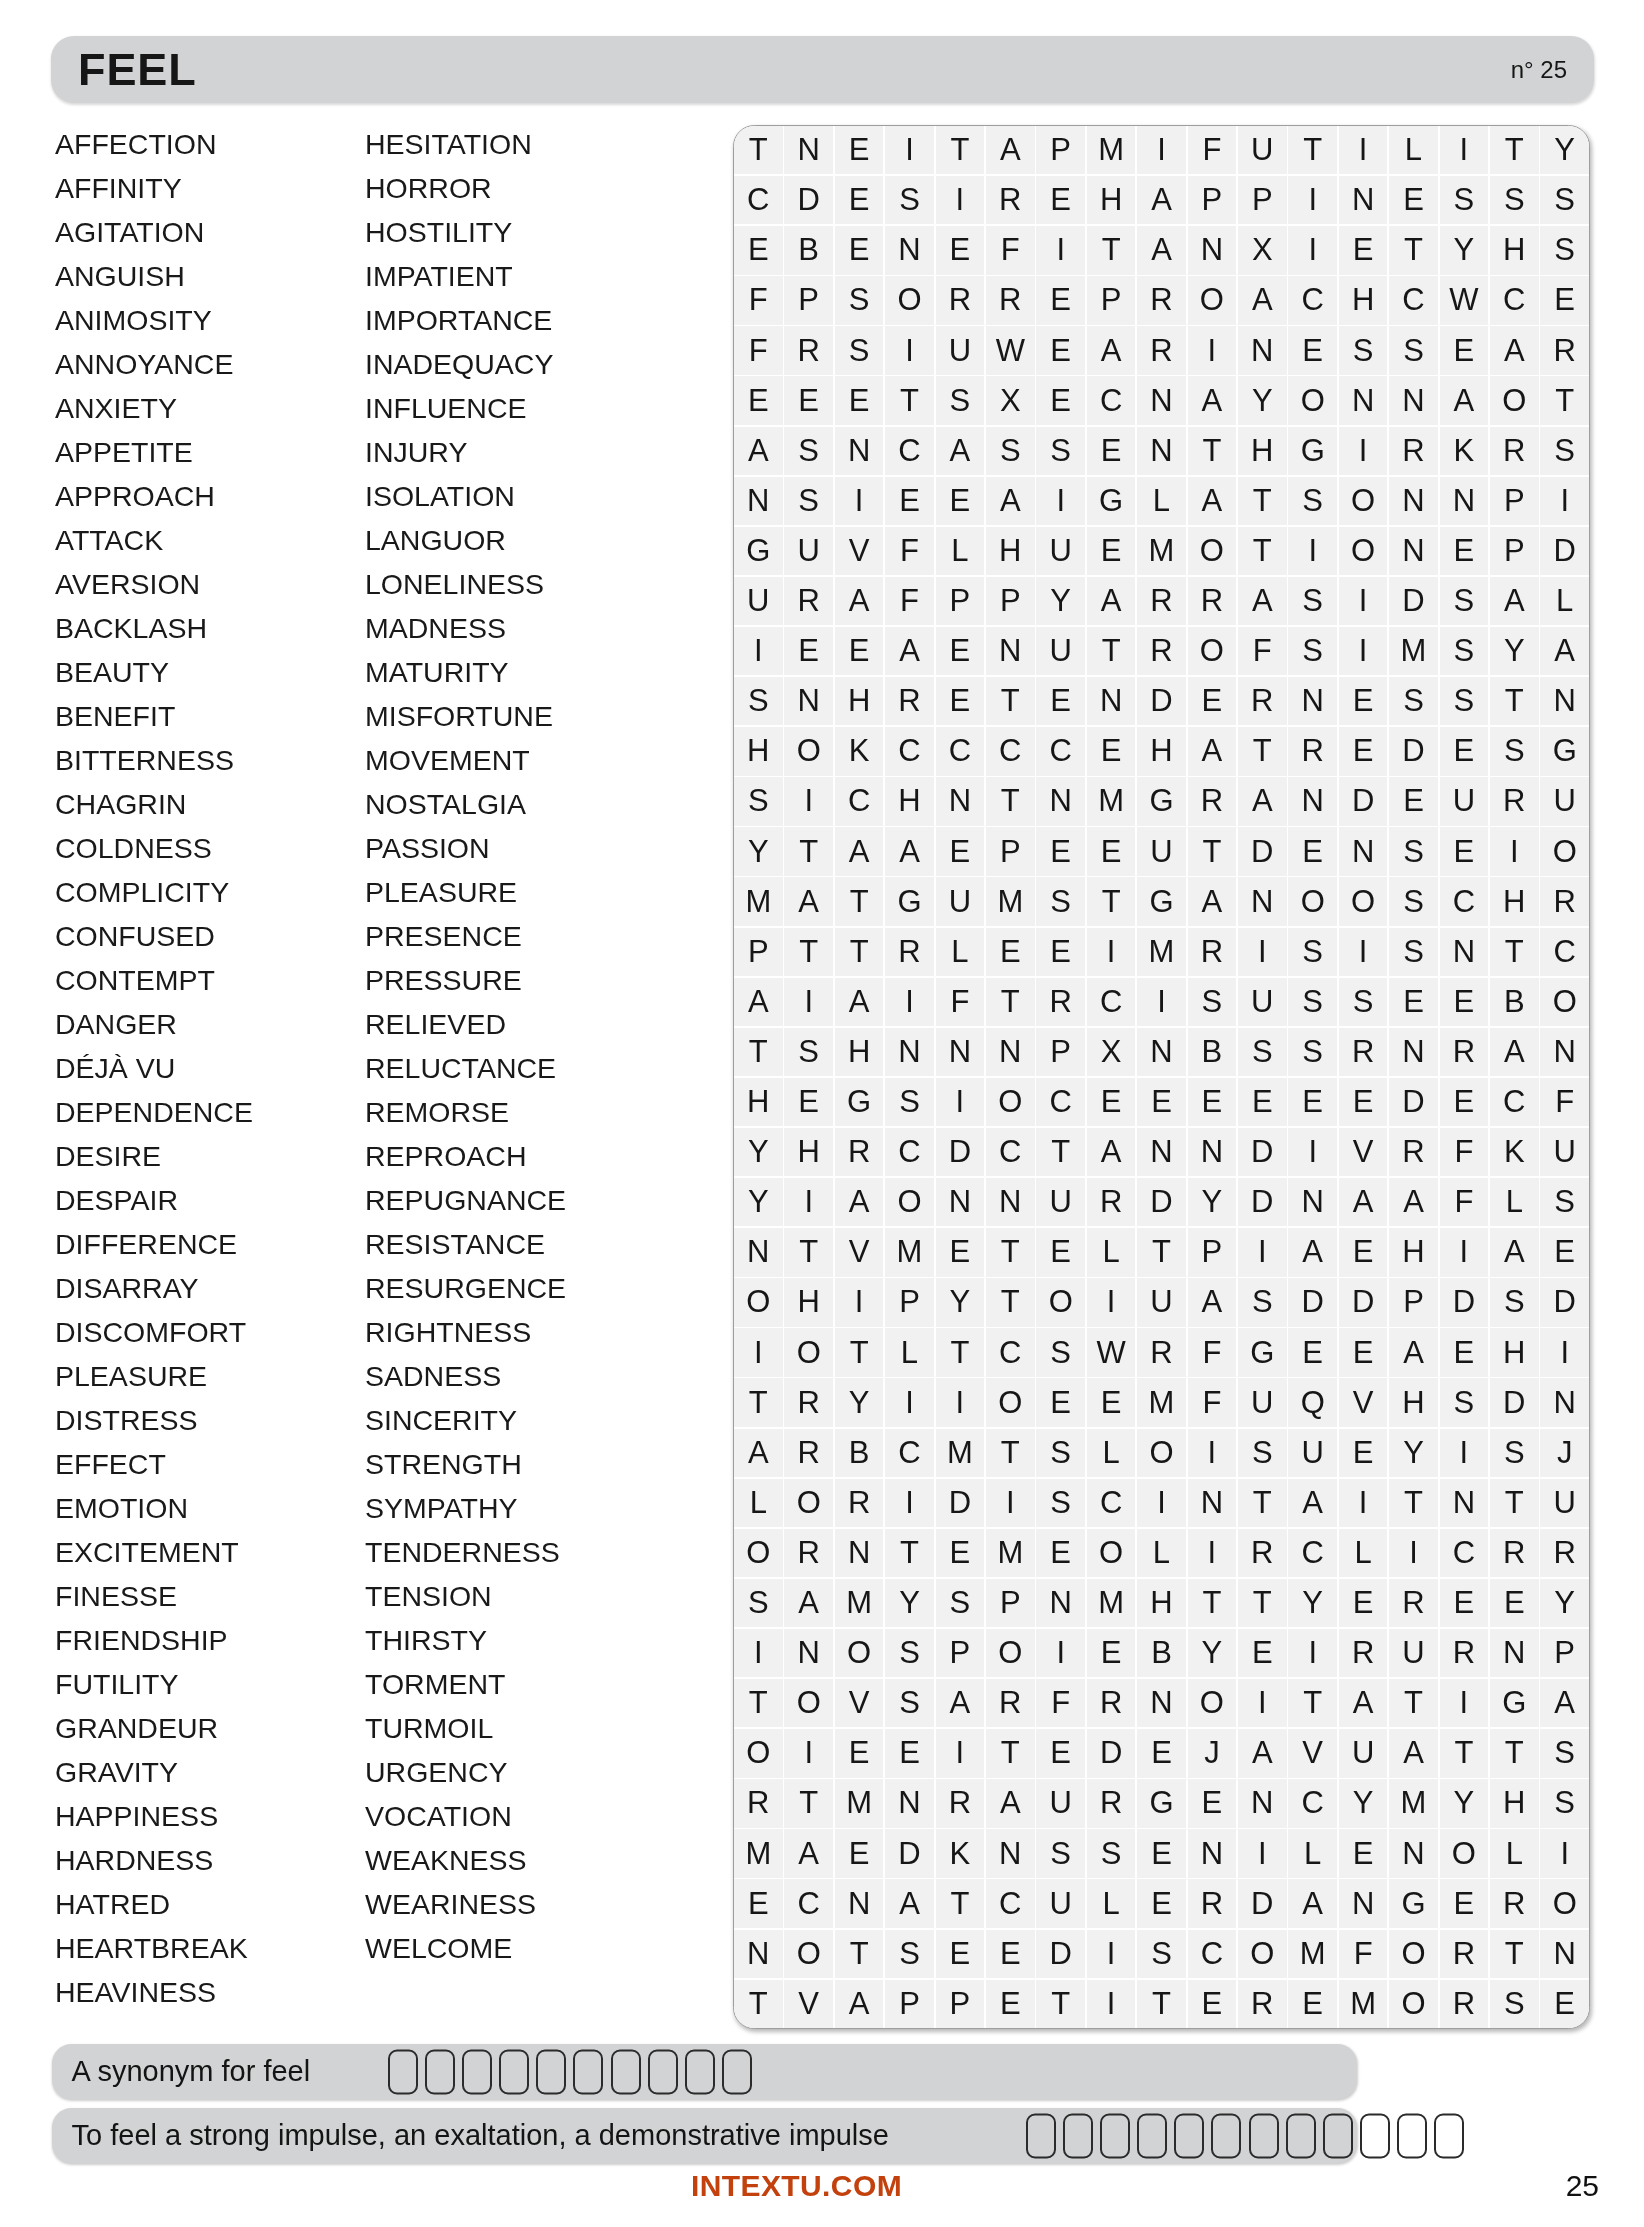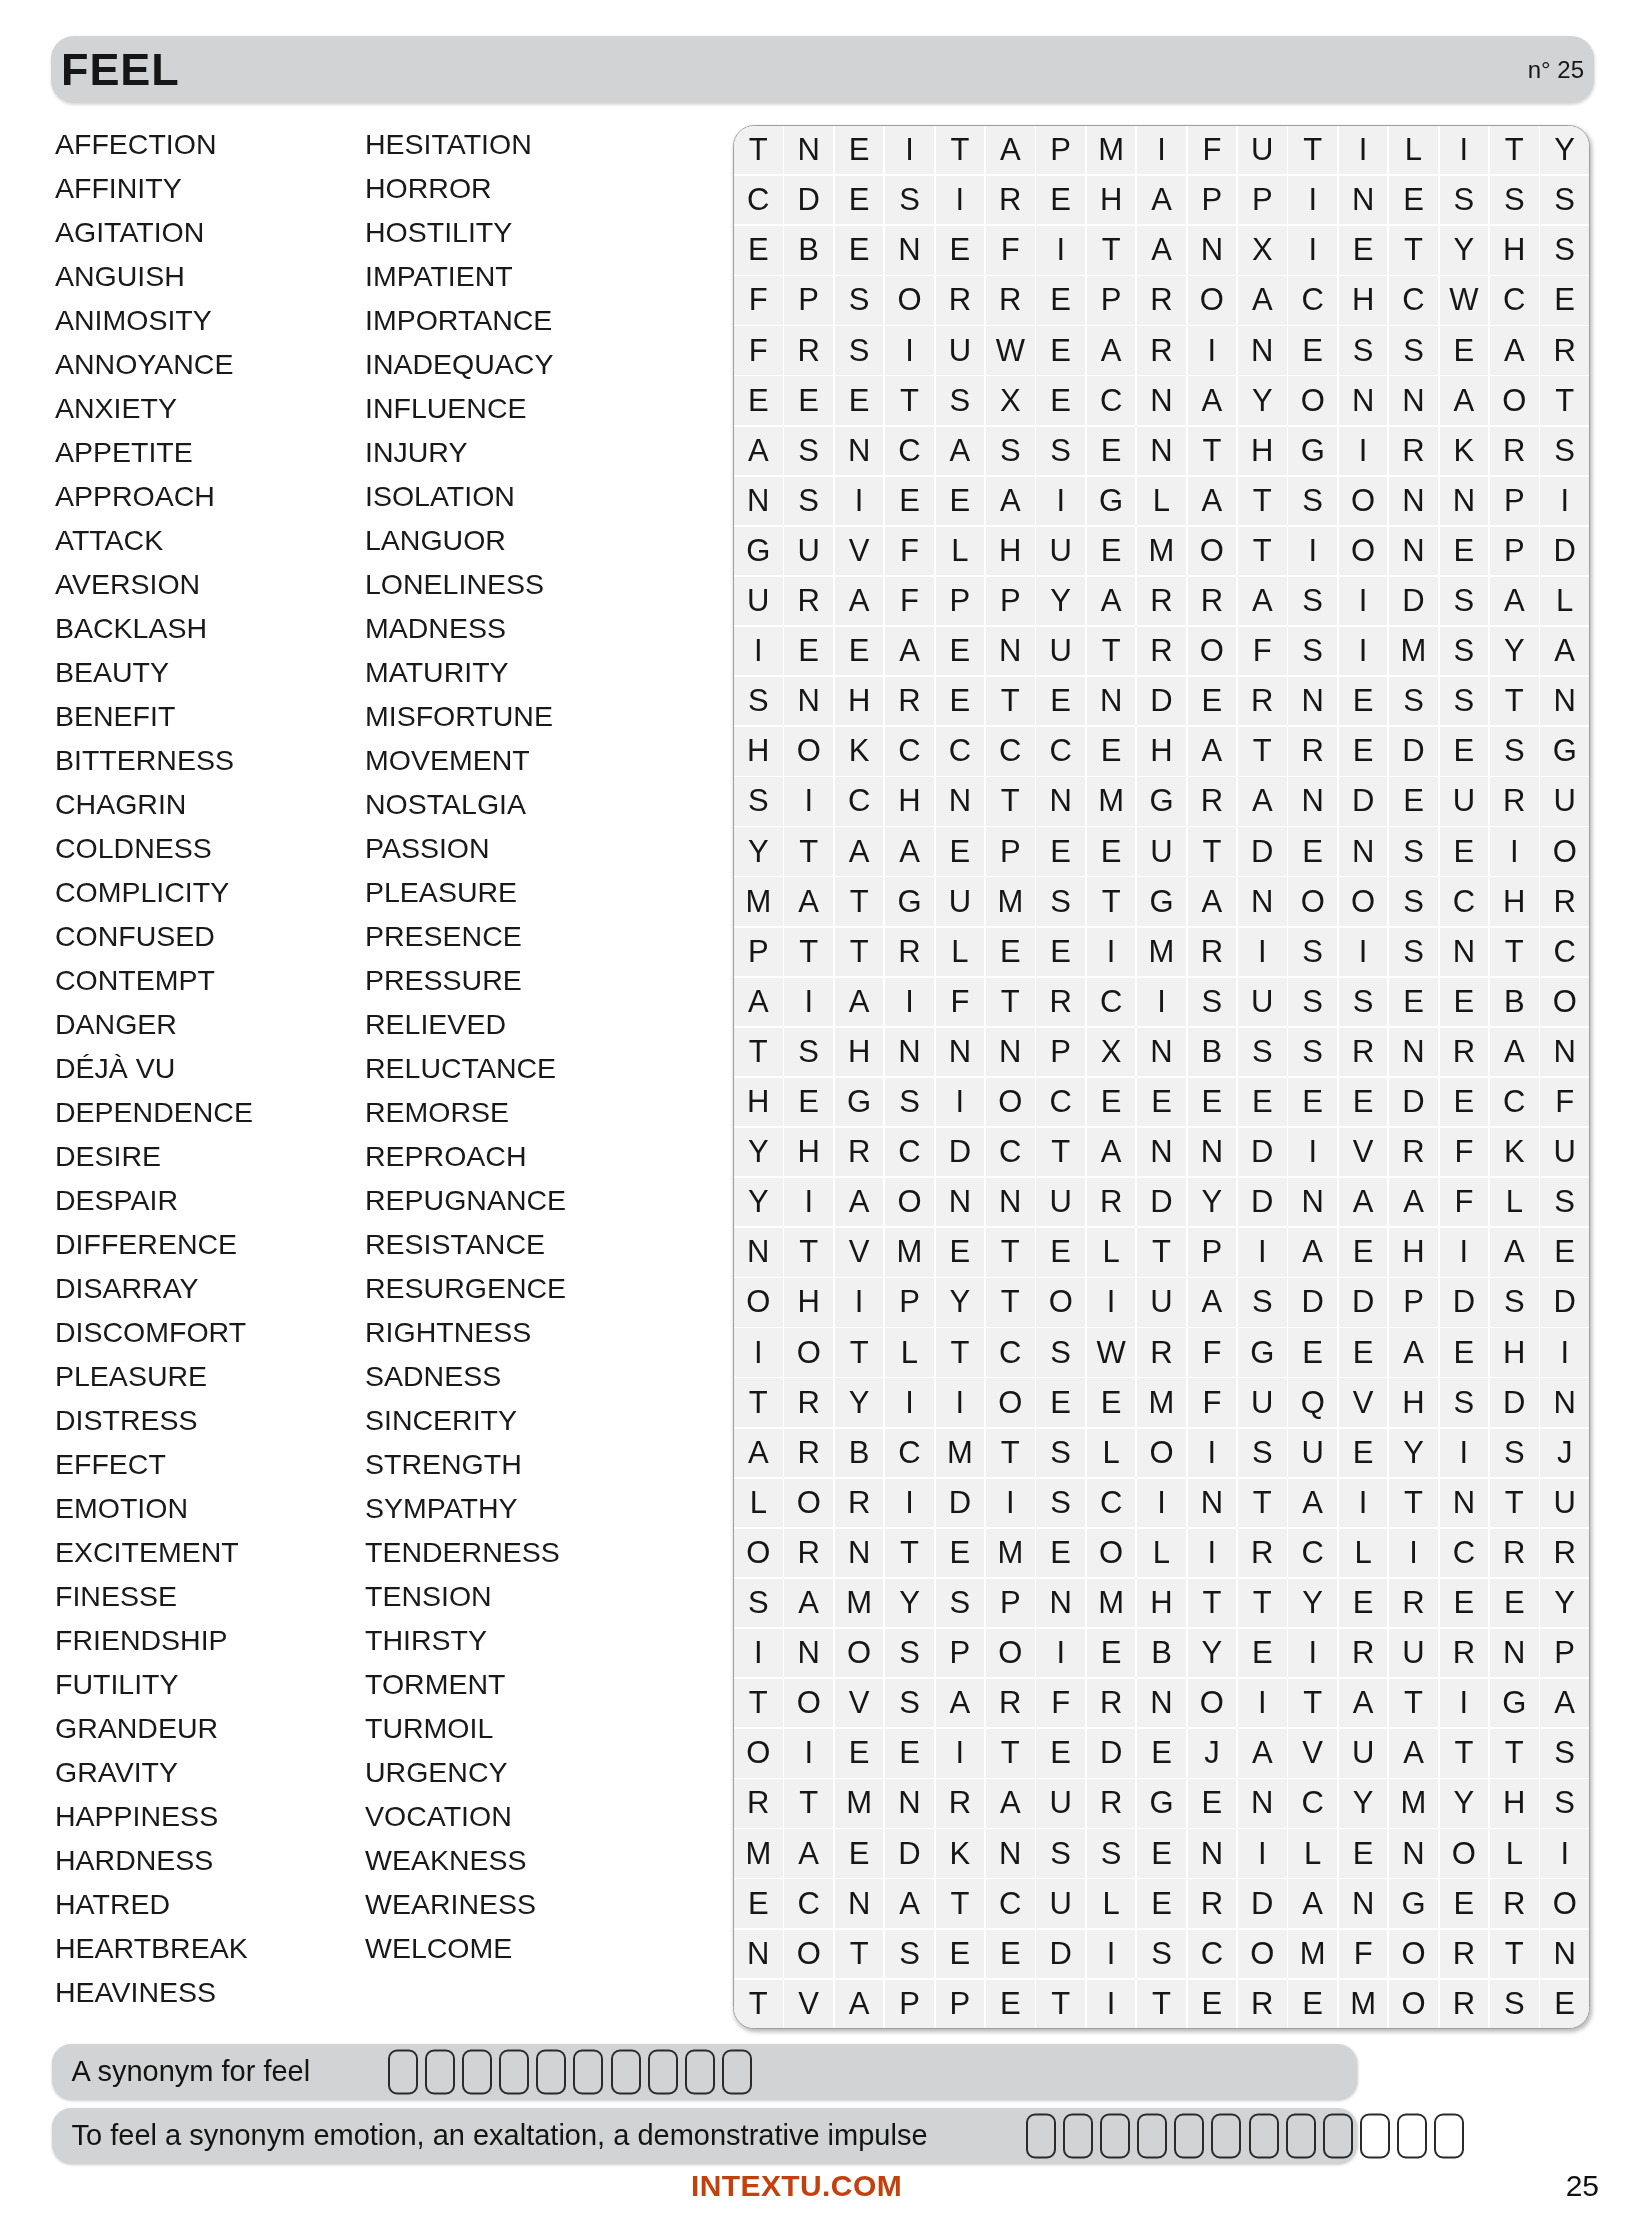--- a/index.html
+++ b/index.html
@@ -8,21 +8,21 @@
     font-family:"Liberation Sans","DejaVu Sans",sans-serif;color:#1a1a1a;
     -webkit-font-smoothing:antialiased;
   }
   .page{position:absolute;inset:0;}
 
   
   .titlebar{
     position:absolute;left:51px;top:36px;width:1543px;height:67px;
     background:#d2d3d4;border-radius:23px;
     display:flex;align-items:center;justify-content:space-between;
-    padding:0 10px;box-sizing:border-box;
+    padding:0 27px;box-sizing:border-box;
     box-shadow:0.9px 1.8px 2.7px rgba(0,0,0,.15);
   }
   .titlebar h1{margin:0;font-size:45px;font-weight:700;letter-spacing:0.9px;color:#161616;}
   .puznum{font-size:24px;color:#161616;}
 
   
   .wordcol{position:absolute;top:122px;white-space:nowrap;}
   .col1{left:55px;}
   .col2{left:365px;}
   .word{font-size:28.5px;line-height:44px;color:#191919;}
@@ -825,21 +825,21 @@
         <div class="abox"></div>
         <div class="abox"></div>
         <div class="abox"></div>
         <div class="abox"></div>
         <div class="abox"></div>
         <div class="abox"></div>
       </div>
   </div>
 
   <div class="cluebar cluebar2">
-    <span class="cluelabel">To feel a synonym emotion, an exaltation, a demonstrative impulse</span>
+    <span class="cluelabel">To feel a strong impulse, an exaltation, a demonstrative impulse</span>
     <div class="boxes boxes1" id="boxes1">
         <div class="abox"></div>
         <div class="abox"></div>
         <div class="abox"></div>
         <div class="abox"></div>
         <div class="abox"></div>
         <div class="abox"></div>
         <div class="abox"></div>
         <div class="abox"></div>
         <div class="abox"></div>

